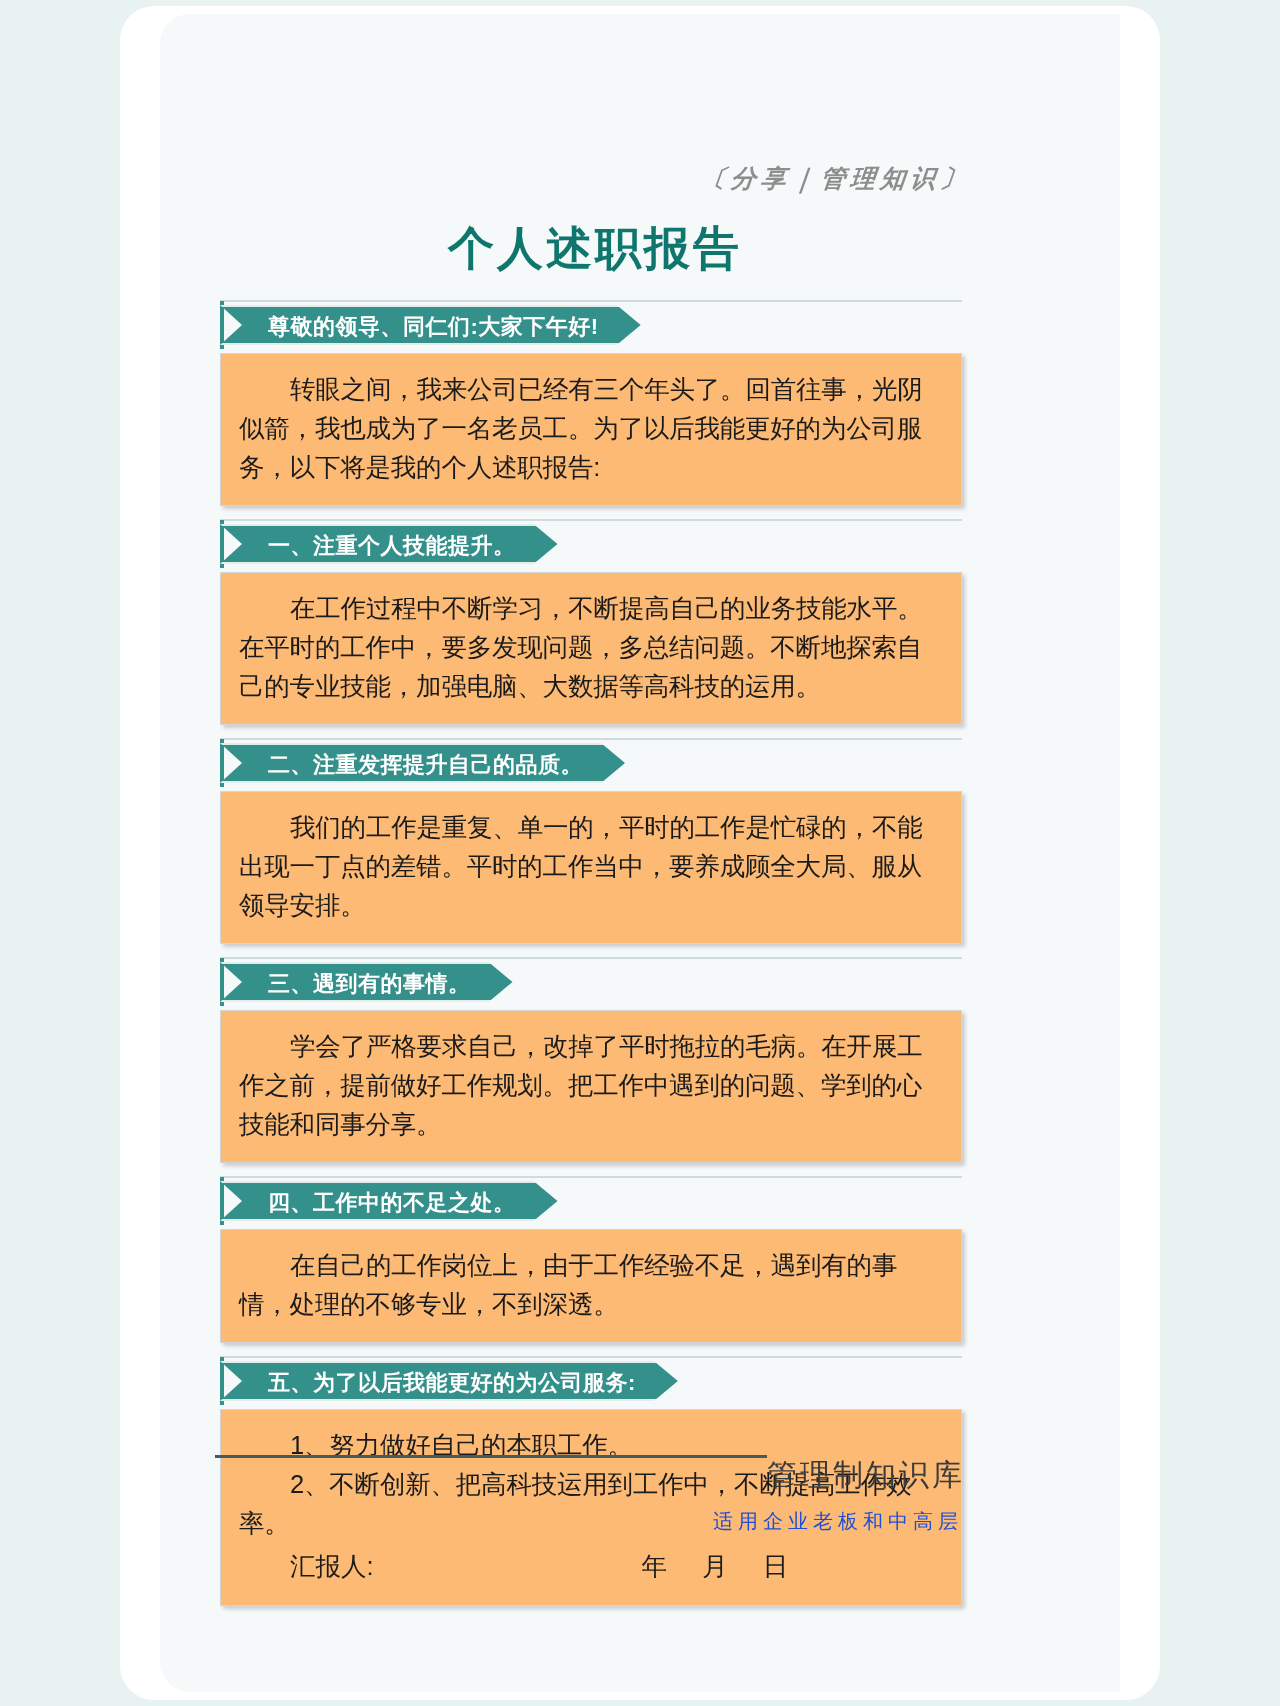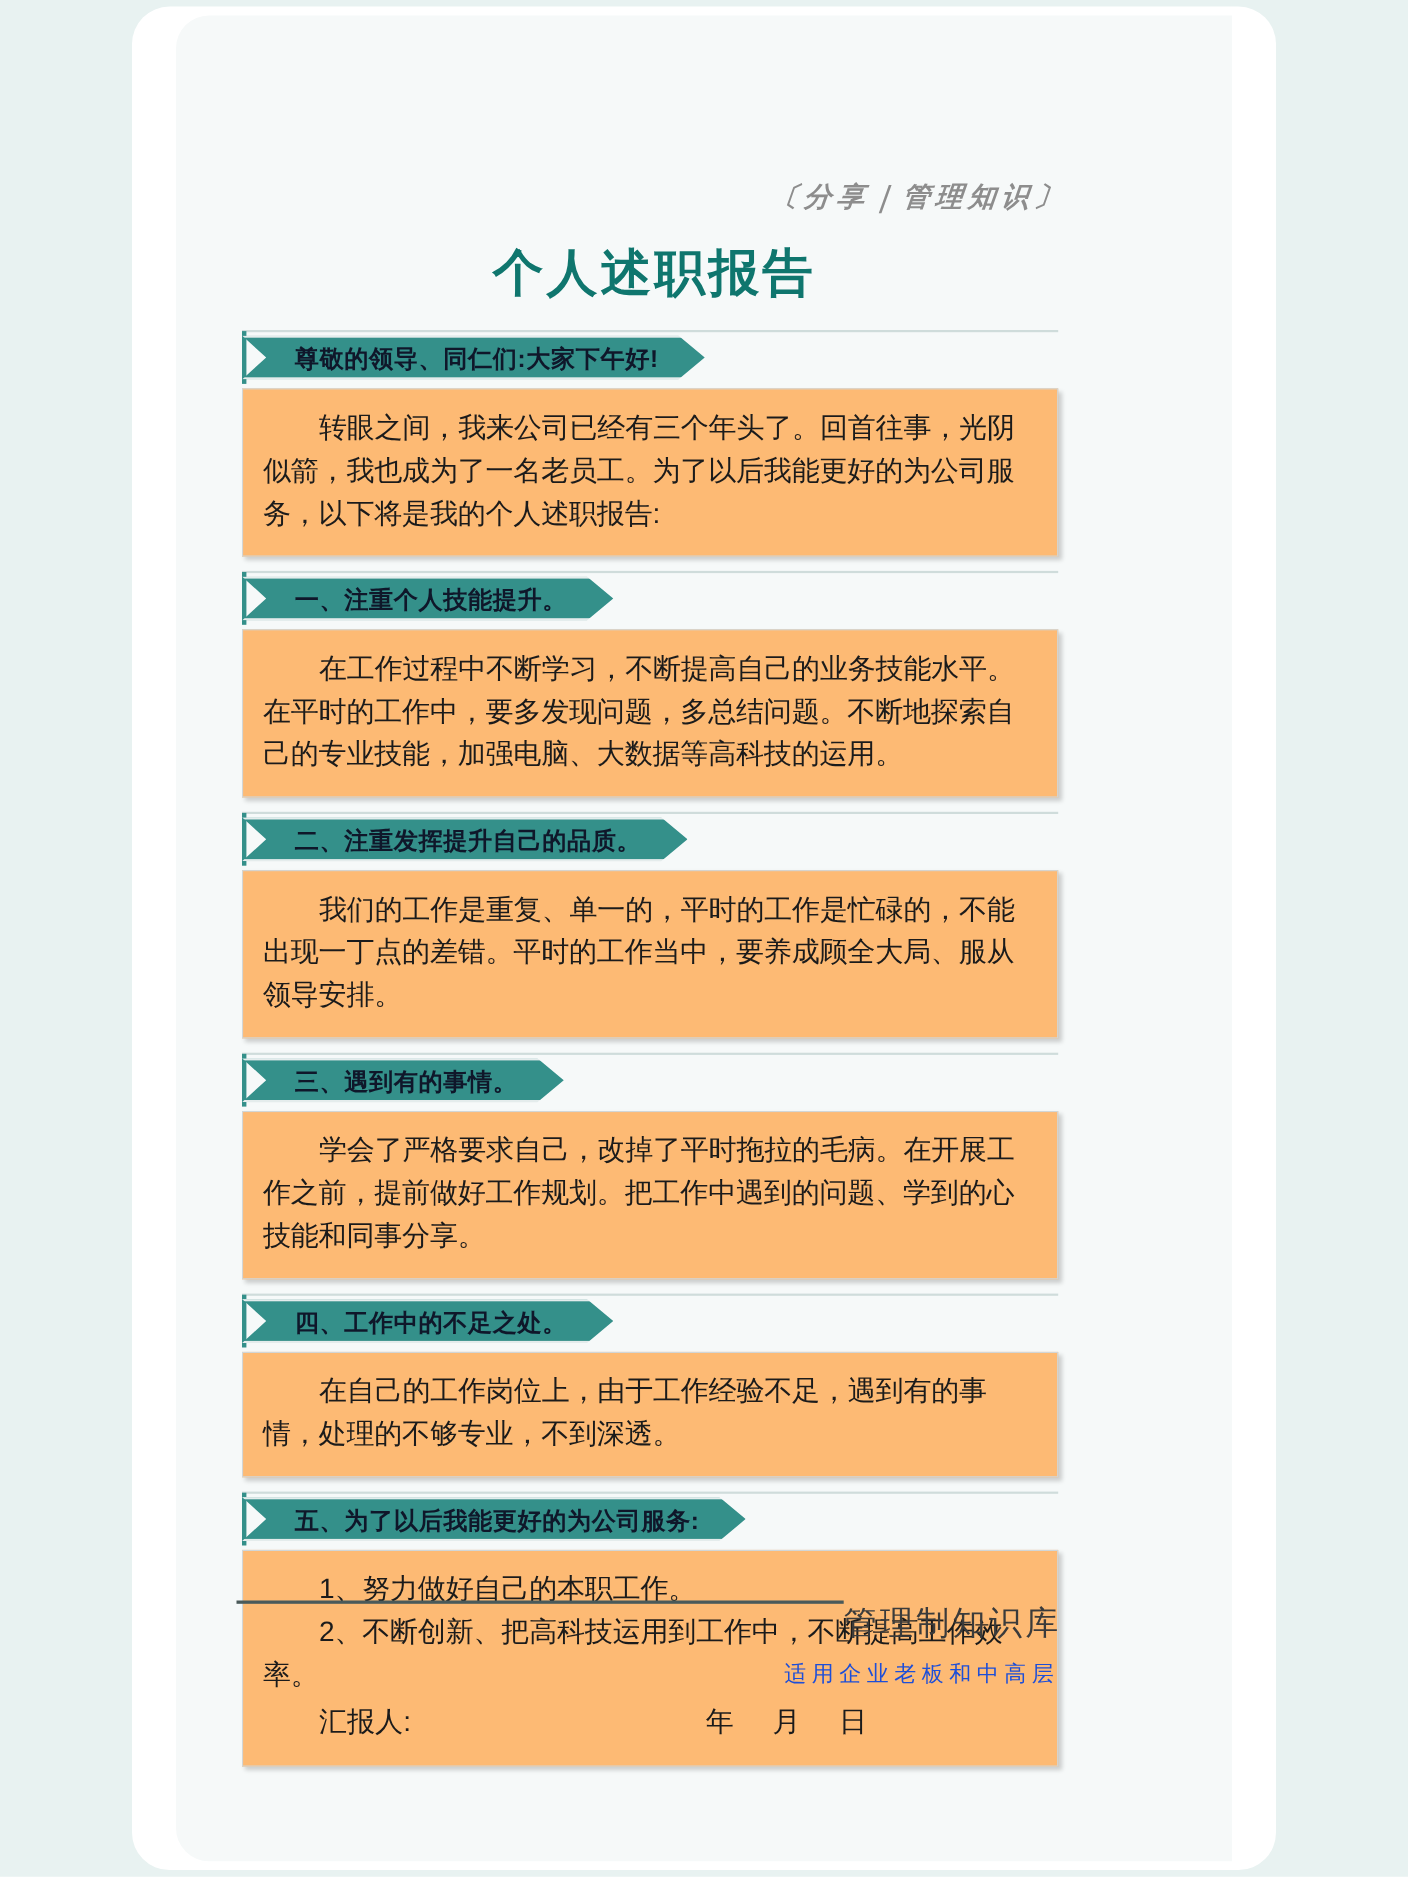--- a/index.html
+++ b/index.html
@@ -89,21 +89,21 @@
     height: 40px;
     margin-bottom: 8px;
     margin-left: 5px;
   }
 
   .banner {
     position: relative;
     display: inline-block;
     height: 40px;
     background: #34908a;
-    color: #0f172a;
+    color: #ffffff;
     font-size: 22px;
     font-weight: 800;
     line-height: 40px;
     padding-left: 48px;
     padding-right: 42px;
     letter-spacing: 0.5px;
     white-space: nowrap;
     border-top: 2px solid #e4ecec;
     border-bottom: 2px solid #e4ecec;
     filter: drop-shadow(2px 2px 2px rgba(0,0,0,0.22));

